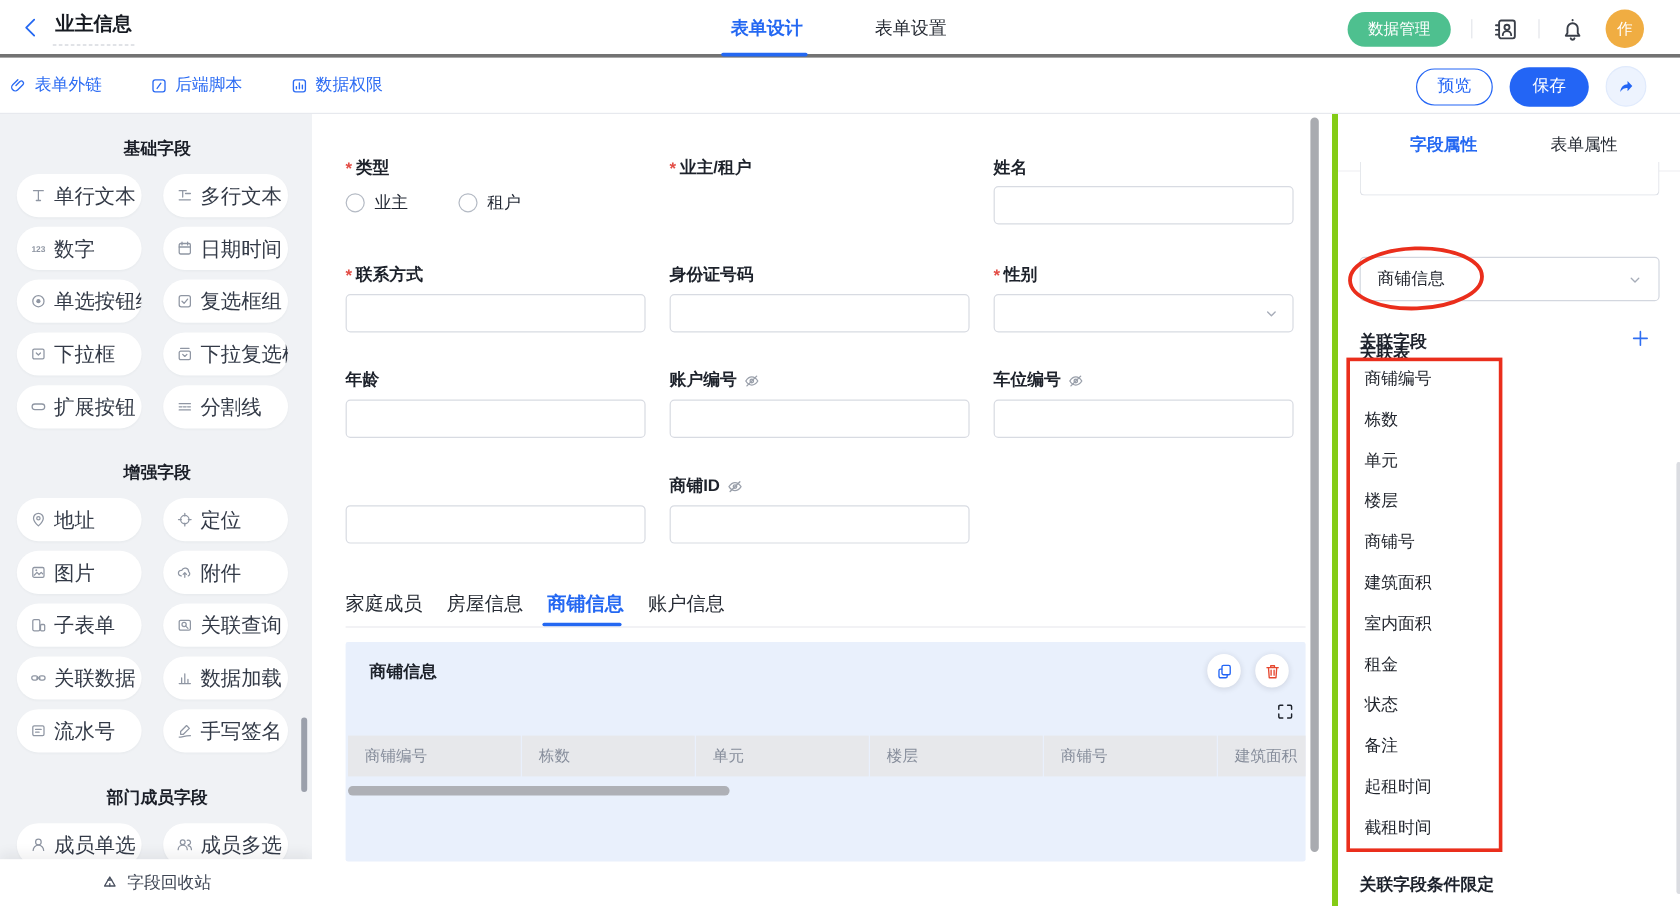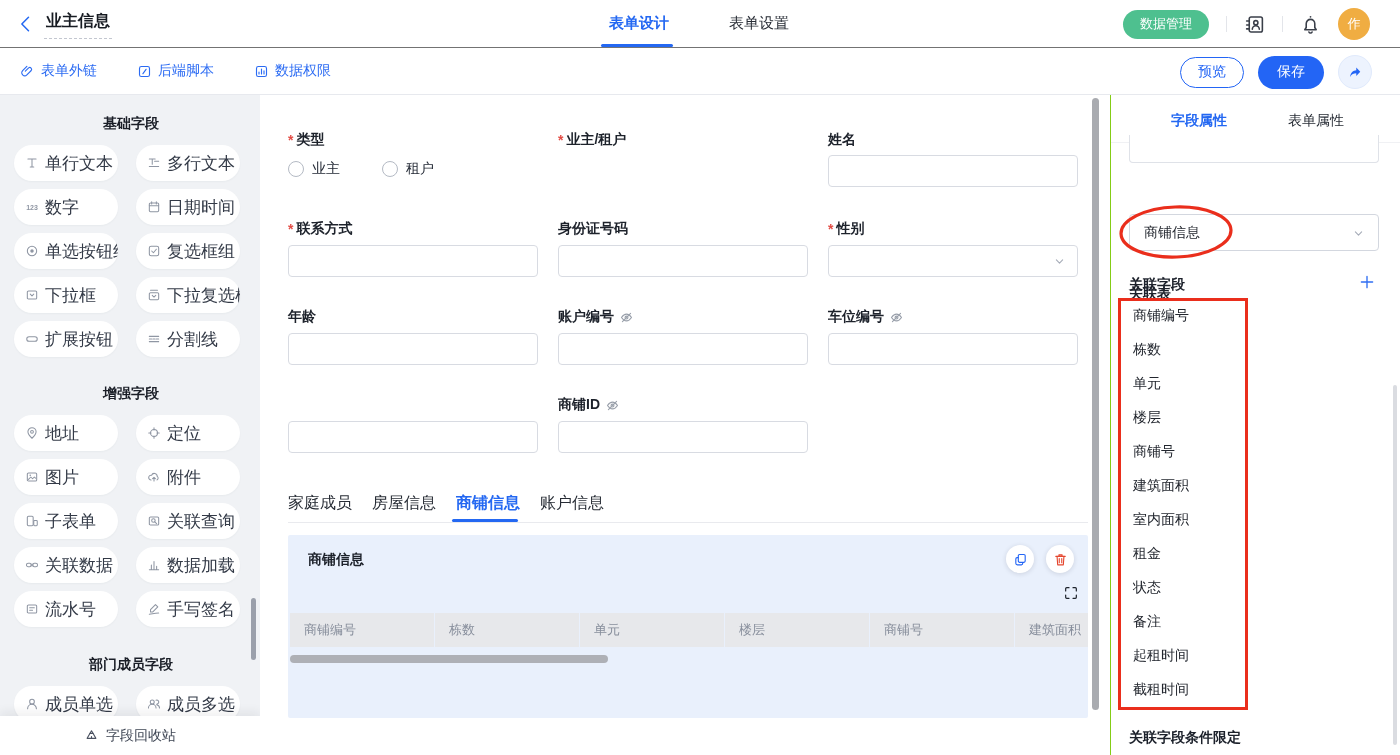--- a/index.html
+++ b/index.html
@@ -3,36 +3,36 @@
 <meta charset="utf-8">
 <style>
   * { margin:0; padding:0; box-sizing:border-box; }
   html,body { background:#fff; }
   #app { position:relative; width:1400px; height:755px; overflow:hidden; background:#fff;
          font-family:"Liberation Sans","DejaVu Sans",sans-serif; color:#1d222b; }
   .ic { width:15px; height:15px; stroke:currentColor; fill:none; stroke-width:1.8;
         stroke-linecap:round; stroke-linejoin:round; flex:none; }
   
   .header { position:absolute; left:0; top:0; width:1400px; height:48px;
-            border-bottom:1px solid #737373; display:flex; align-items:center; padding:0 30px 0 16px; }
+            border-bottom:3px solid #737373; display:flex; align-items:center; padding:0 30px 0 16px; }
   .back { width:20px; height:20px; color:#2468f2; cursor:pointer; margin-right:8px; }
   .title { font-size:16px; font-weight:700; color:#171b22; border-bottom:1px dashed #c3c7d0; padding:2px 2px 6px 2px; }
   .htab { position:absolute; top:14px; font-size:15px; color:#272c35; cursor:pointer; }
   .htab.on { color:#2468f2; font-weight:600; }
   .hund { position:absolute; left:601px; top:44px; width:72px; height:3px; border-radius:2px; background:#2468f2; }
   .hright { position:absolute; right:30px; top:8px; height:32px; display:flex; align-items:center; gap:17px; }
   .gpill { height:29px; padding:0 17px; border-radius:15px; background:#4ec08f; color:#fff;
            font-size:13px; display:flex; align-items:center; cursor:pointer; }
   .vdiv { width:1px; height:16px; background:#e3e5ea; }
   .hicon { width:21px; height:21px; color:#3a3f49; cursor:pointer; }
   .avatar { width:32px; height:32px; border-radius:50%; background:#f0ad42; color:#fff;
             font-size:13px; display:flex; align-items:center; justify-content:center; cursor:pointer; }
   
   .toolbar { position:absolute; left:0; top:48px; width:1400px; height:47px;
-             border-bottom:1px solid #e7e9ee; display:flex; align-items:center; padding-left:20px; }
+             border-bottom:1px solid #e7e9ee; display:flex; align-items:center; padding-left:8px; }
   .tlink { display:flex; align-items:center; gap:6px; color:#2b6bf3; font-size:14px; margin-right:40px; cursor:pointer; }
   .tbtns { position:absolute; right:28px; top:7px; display:flex; align-items:center; gap:14px; }
   .btn-outline { height:31px; padding:0 17px; border:1px solid #2365f5; color:#2365f5; background:#fff;
                  border-radius:16px; font-size:14px; display:flex; align-items:center; cursor:pointer; }
   .btn-primary { height:33px; padding:0 19px; background:#2365f5; color:#fff; border-radius:17px;
                  font-size:14px; display:flex; align-items:center; cursor:pointer; }
   .btn-share { width:34px; height:34px; border-radius:50%; background:#edf3fe; border:1px solid #e0eafc;
                color:#2365f5; display:flex; align-items:center; justify-content:center; cursor:pointer; }
   .btn-share svg { width:18px; height:18px; }
   
@@ -77,21 +77,21 @@
   .pexpand { position:absolute; left:775px; top:50px; width:16px; height:16px; color:#70768
 
 4; cursor:pointer; }
   .thead { position:absolute; left:2px; top:78px; display:flex; gap:1px; }
   .thcell { width:144px; height:34px; background:#e7e8eb; color:#868d9b; font-size:13px;
             display:flex; align-items:center; padding-left:14px; white-space:nowrap; overflow:hidden; }
   .hthumb { position:absolute; left:2px; top:120px; width:318px; height:8px; border-radius:4px; background:#aeb0b6; cursor:pointer; }
   .vscroll { position:absolute; left:1092px; top:98px; width:7px; height:612px; border-radius:4px; background:#a9abb0; cursor:pointer; }
   
   .props { position:absolute; left:1110px; top:95px; width:290px; height:660px; background:#fff;
-           border-left:1px solid #84cc16; }
+           border-left:5px solid #84cc16; }
   .ptab { position:absolute; top:17px; font-size:14px; color:#272c35; cursor:pointer; }
   .ptab.on { color:#2468f2; font-weight:600; }
   .pund { position:absolute; left:49px; top:41px; width:78px; height:4px; border-radius:2px; background:#2468f2; }
   .ptabline { position:absolute; left:0; top:47px; width:289px; height:1px; background:#f0f1f4; }
   .cutinput { position:absolute; left:18px; top:40px; width:250px; height:28px;
               border:1px solid #dfe2e8; border-top:none; border-radius:0 0 4px 4px; background:#fff; }
   .plabel { position:absolute; left:18px; font-size:14px; font-weight:700; color:#1c212b; }
   .psel { position:absolute; left:18px; top:119px; width:250px; height:37px; border:1px solid #d3d7df;
           border-radius:4px; background:#fff; cursor:pointer; }
   .psel .val { position:absolute; left:14px; top:9px; font-size:14px; color:#23272f; }

